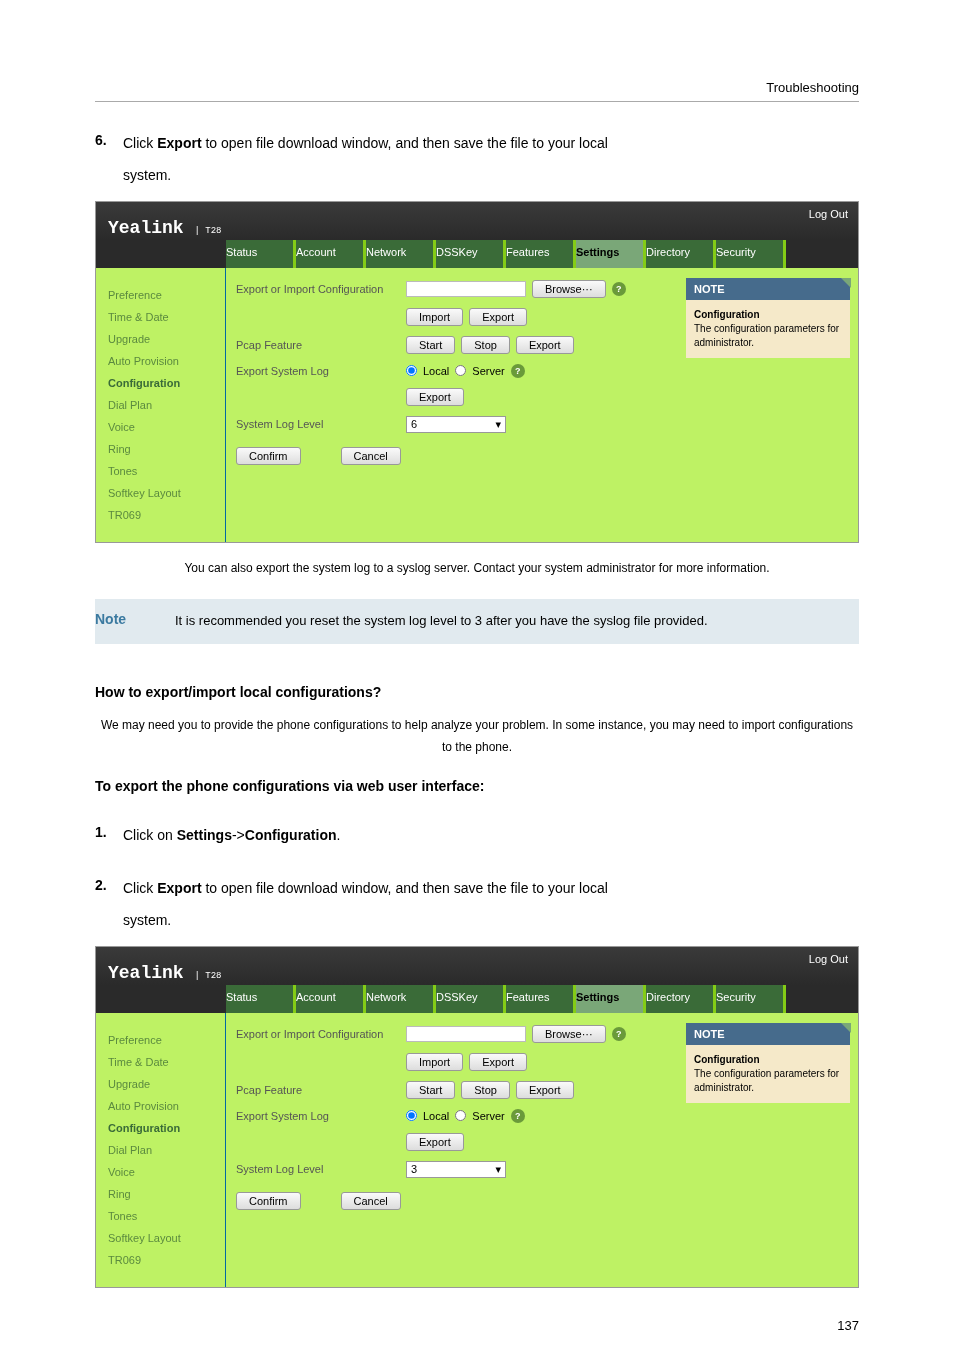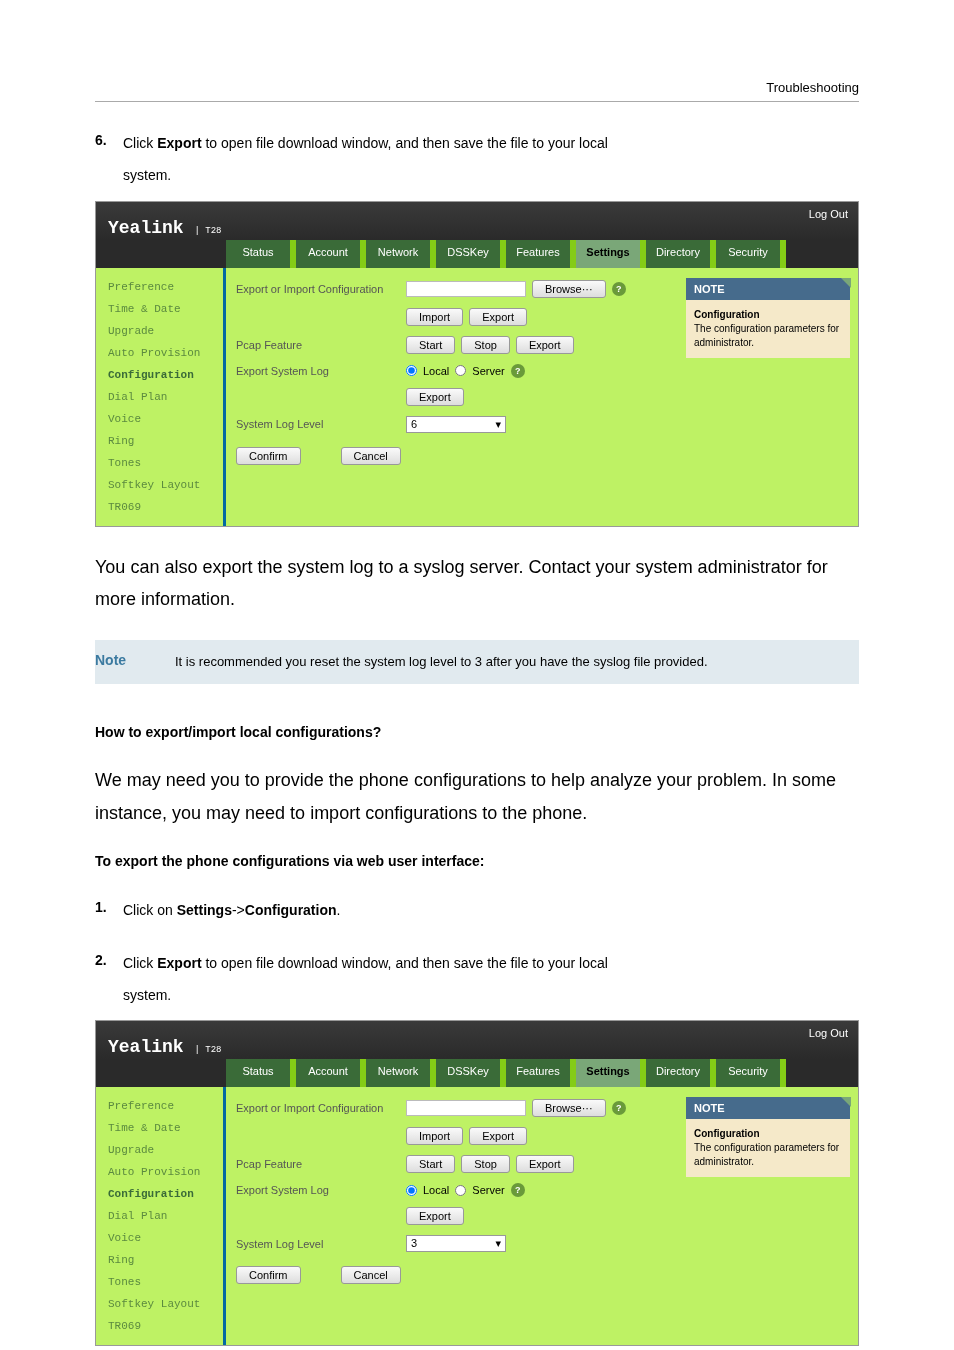--- a/index.html
+++ b/index.html
@@ -4,40 +4,40 @@
 <style>
   * { margin: 0; padding: 0; box-sizing: border-box; }
   body { font-family: Arial, sans-serif; background: #fff; width: 954px; }
   .page { padding: 60px 95px 40px 95px; }
   .header-line { border-bottom: 1px solid #aaa; margin-bottom: 6px; }
   .header-text { text-align: right; font-size: 13px; padding-bottom: 6px; margin-top: 20px; }
   .step { display: flex; margin: 30px 0 10px 0; }
   .step-num { width: 28px; font-weight: bold; font-size: 14px; }
   .step-text { font-size: 14px; line-height: 1.6; }
   .indent { margin-left: 28px; font-size: 14px; line-height: 1.6; }
-  .para { font-size: 18px; line-height: 1.8; margin: 24px 0; }
+  .para { font-size: 12px; line-height: 1.8; margin: 15px 0; text-align: center; }
   .note-box { display: flex; background: #e1eaef; margin: 20px 0; }
   .note-label { width: 80px; padding: 12px 0 0 0; color: #3b7aa0; font-weight: bold; font-size: 14px; }
   .note-text { flex: 1; padding: 12px 10px 12px 0; font-size: 13px; line-height: 1.6; }
   .section-head { font-weight: bold; font-size: 14px; margin-top: 40px; margin-bottom: 14px; }
   .sub-head { font-weight: bold; font-size: 14px; margin: 20px 0 10px 0; }
   .page-num { text-align: right; font-size: 13px; margin-top: 30px; }
 
   
   .ui { border: 1px solid #999; margin: 14px 0; font-size: 11px; background: #bef264; }
   .ui-top { background: linear-gradient(#3a3a3a,#2a2a2a); height: 38px; position: relative; }
   .ui-logout { position: absolute; right: 10px; top: 6px; color: #fff; font-size: 11px; }
   .ui-logo { position: absolute; left: 12px; top: 16px; color: #fff; font-weight: bold; font-size: 18px; font-family: Liberation Mono, monospace; }
   .ui-logo sub { font-size: 9px; font-weight: normal; vertical-align: baseline; }
   .ui-tabs { background: #2a2a2a; height: 28px; padding-left: 130px; display: flex; }
-  .ui-tab { background: #3a6b38; color: #fff; padding: 6px 0; font-size: 11px; text-align: center; border-right: 6px solid #84cc16; }
+  .ui-tab { background: #3a6b38; color: #fff; padding: 6px 0; font-size: 11px; text-align: left; border-right: 3px solid #84cc16; }
   .tab-w1 { width: 70px; }
   .tab-active { background: #7aa778; color: #000; font-weight: bold; }
   .ui-body { display: flex; min-height: 240px; }
-  .ui-sidebar { width: 130px; border-right: 3px solid #0369a1; padding: 8px 0; font-family: Liberation Mono, monospace; }
+  .ui-sidebar { width: 130px; border-right: 1px solid #0369a1; padding: 16px 0; }
   .side-item { padding: 5px 12px; color: #5b8a3f; font-size: 11px; }
   .side-active { color: #3a6b38; font-weight: bold; }
   .ui-main { flex: 1; padding: 12px 10px; }
   .ui-right { width: 180px; padding: 10px 8px; }
   .note-panel { }
   .note-hdr { background: #466b8c; color: #fff; padding: 5px 8px; font-weight: bold; font-size: 11px; position: relative; }
   .note-hdr::after { content: ""; position: absolute; right: -1px; top: 0; width: 0; height: 0; border-left: 10px solid transparent; border-top: 10px solid #7aa778; }
   .note-body { background: #f5e9c9; padding: 8px; font-size: 10px; line-height: 1.4; }
   .note-body b { display: block; }
   .form-row { display: flex; align-items: center; margin-bottom: 10px; }

